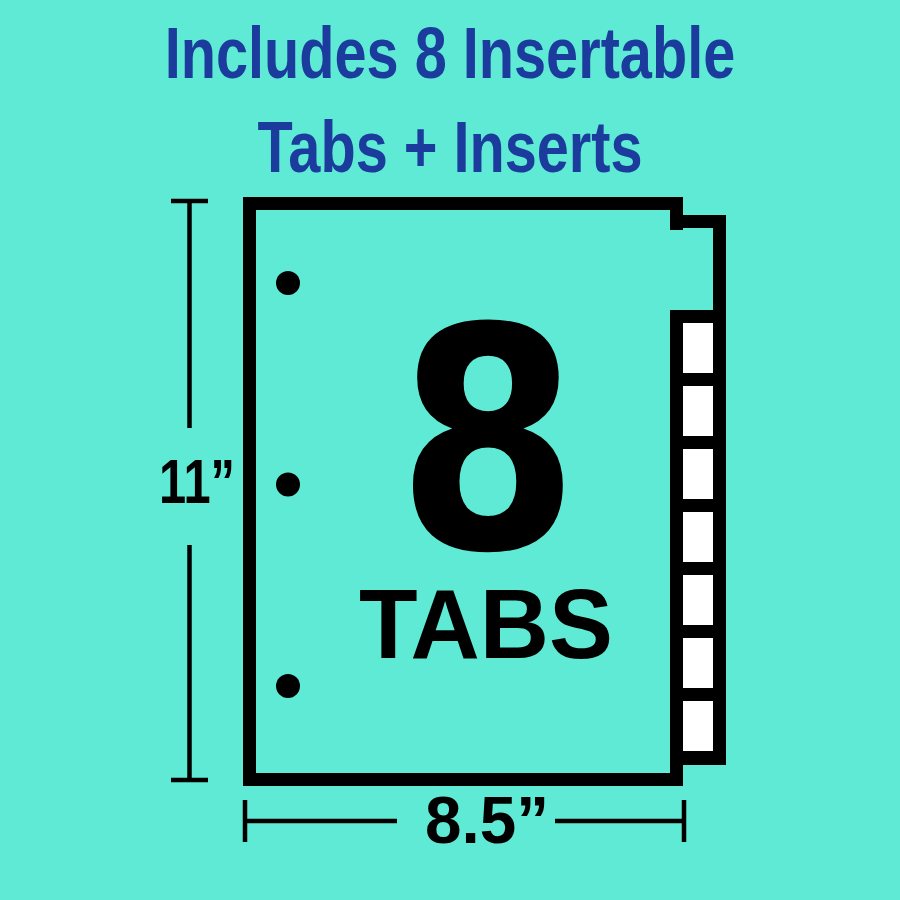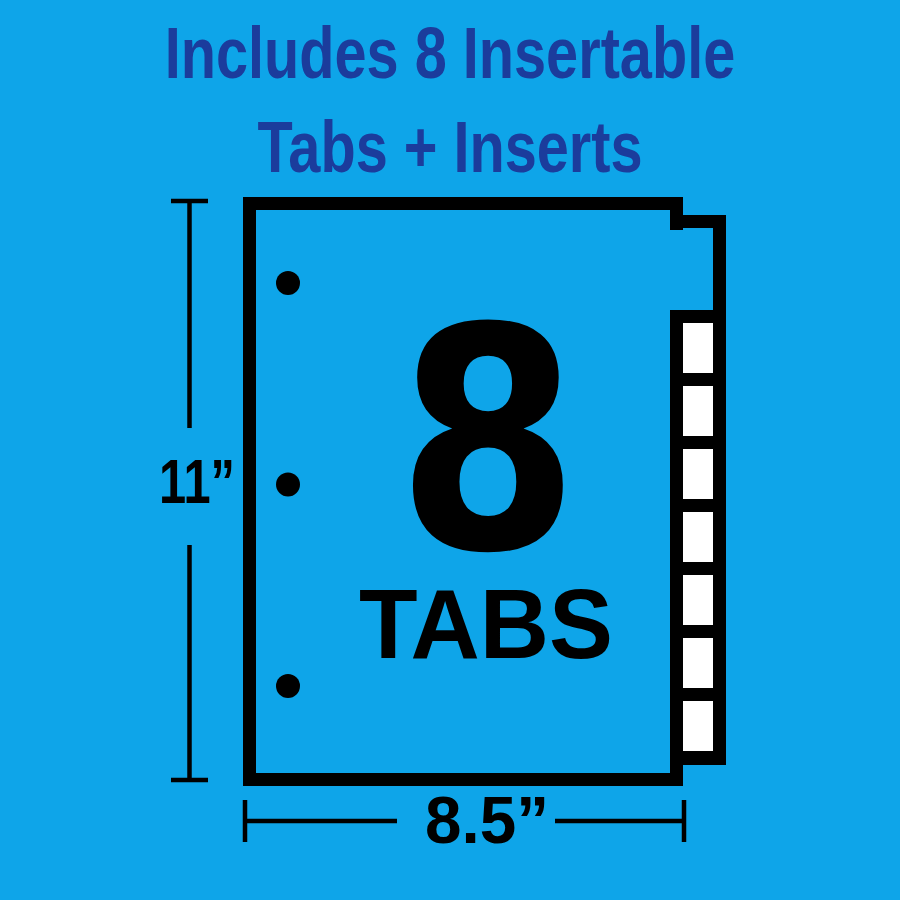--- a/index.html
+++ b/index.html
@@ -1,20 +1,20 @@
 <!DOCTYPE html>
 <html><head>
 <meta charset="utf-8">
 <style>
   html, body { margin: 0; padding: 0; background: #ffffff; }
   .stage {
     position: relative;
     width: 900px;
     height: 900px;
-    background: #0ea5e9;
+    background: #5eead4;
     overflow: hidden;
     font-family: "Liberation Sans", sans-serif;
   }
   .heading {
     position: absolute;
     top: 0; left: 0;
     width: 900px;
     padding-top: 6px;
     text-align: center;
     font-weight: bold;

